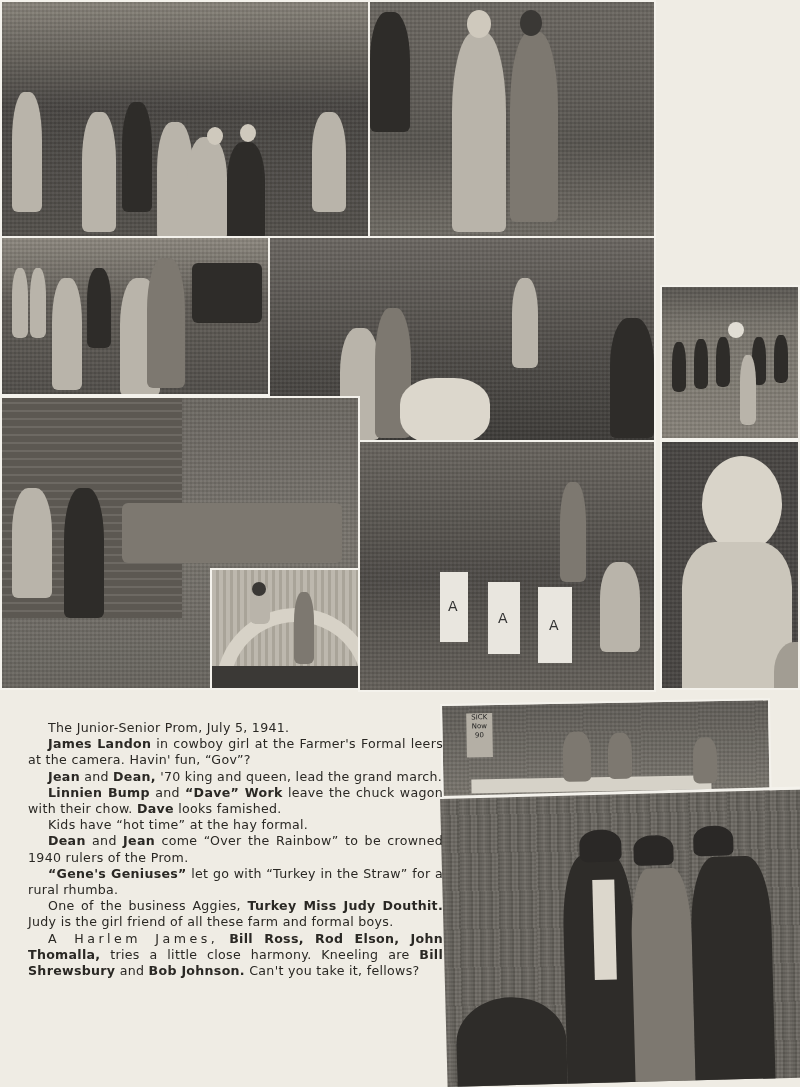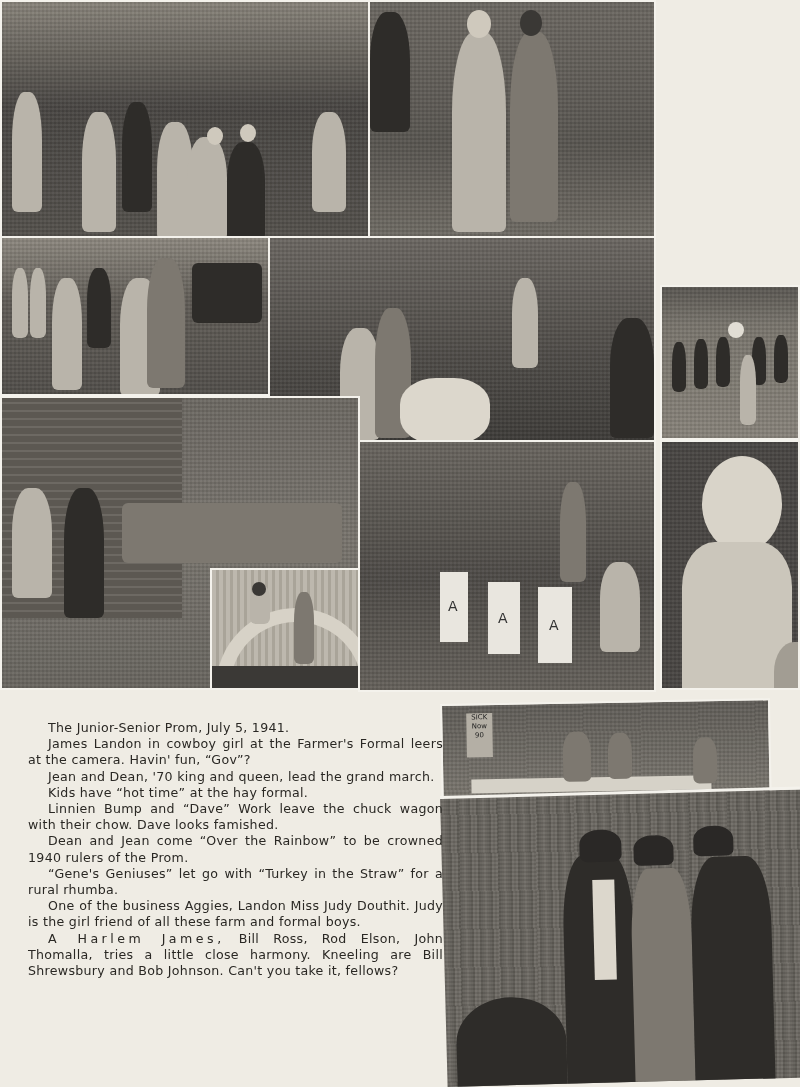--- a/index.html
+++ b/index.html
@@ -27,21 +27,21 @@
   .head { position:absolute; border-radius:50%; background:#cfc9bd; }
   .head.dark { background:#3a3835; }
 
   .caption {
     position:absolute; left:28px; top:720px; width:415px;
     font-size:12.6px; line-height:16.2px; color:#2a2824;
     text-align:justify;
     letter-spacing:0.3px;
   }
   .caption p { margin:0; text-indent:20px; }
-  .caption b { font-weight:normal; }
+  .caption b { font-weight:bold; }
   .caption .spaced { letter-spacing:3.5px; }
 </style>
 </head>
 <body>
 
 <div class="photo" style="left:0;top:0;width:370px;height:238px;background:linear-gradient(180deg,#8a857c 0%,#6f6b64 18%,#4a4744 45%,#55524d 100%);">
   <div class="grain"></div>
   <div class="fig light" style="left:10px;top:90px;width:30px;height:120px;"></div>
   <div class="fig light" style="left:80px;top:110px;width:34px;height:120px;"></div>
   <div class="fig dark" style="left:120px;top:100px;width:30px;height:110px;"></div>
@@ -151,19 +151,19 @@
   <div class="head dark" style="left:138px;top:35px;width:42px;height:32px;border-radius:45% 45% 20% 20%;background:#2a2826;"></div>
   <div class="head dark" style="left:192px;top:42px;width:40px;height:30px;border-radius:45% 45% 20% 20%;background:#2a2826;"></div>
   <div class="head dark" style="left:252px;top:34px;width:40px;height:30px;border-radius:45% 45% 20% 20%;background:#2a2826;"></div>
   <div class="fig dark" style="left:10px;top:200px;width:110px;height:90px;border-radius:50% 50% 0 0;"></div>
 </div>
 
 <div class="caption" id="caption">
     <p><span>The Junior-Senior Prom, July 5, 1941.</span></p>
     <p><b>James Landon</b><span> in cowboy girl at the Farmer's Formal leers at the camera.  Havin' fun, “Gov”?</span></p>
     <p><b>Jean</b><span> and </span><b>Dean,</b><span> '70 king and queen, lead the grand march.</span></p>
+    <p><b>Linnien Bump</b><span> and </span><b>“Dave” Work</b><span> leave the chuck wagon with their chow.  </span><b>Dave</b><span> looks famished.</span></p>
     <p><span>Kids have “hot time” at the hay formal.</span></p>
-    <p><b>Linnien Bump</b><span> and </span><b>“Dave” Work</b><span> leave the chuck wagon with their chow.  </span><b>Dave</b><span> looks famished.</span></p>
     <p><b>Dean</b><span> and </span><b>Jean</b><span> come “Over the Rainbow” to be crowned 1940 rulers of the Prom.</span></p>
     <p><b>“Gene's Geniuses”</b><span> let go with “Turkey in the Straw” for a rural rhumba.</span></p>
-    <p><span>One of the business Aggies, </span><b>Landon Miss Judy Douthit.</b><span>  Judy is the girl friend of all these farm and formal boys.</span></p>
+    <p><span>One of the business Aggies, </span><b>Turkey Miss Judy Douthit.</b><span>  Judy is the girl friend of all these farm and formal boys.</span></p>
     <p><span class="spaced">A Harlem James,</span><span> </span><b>Bill Ross, Rod Elson, John Thomalla,</b><span> tries a little close harmony.  Kneeling are </span><b>Bill Shrewsbury</b><span> and </span><b>Bob Johnson.</b><span>  Can't you take it, fellows?</span></p>
   </div>
 
 </body></html>

